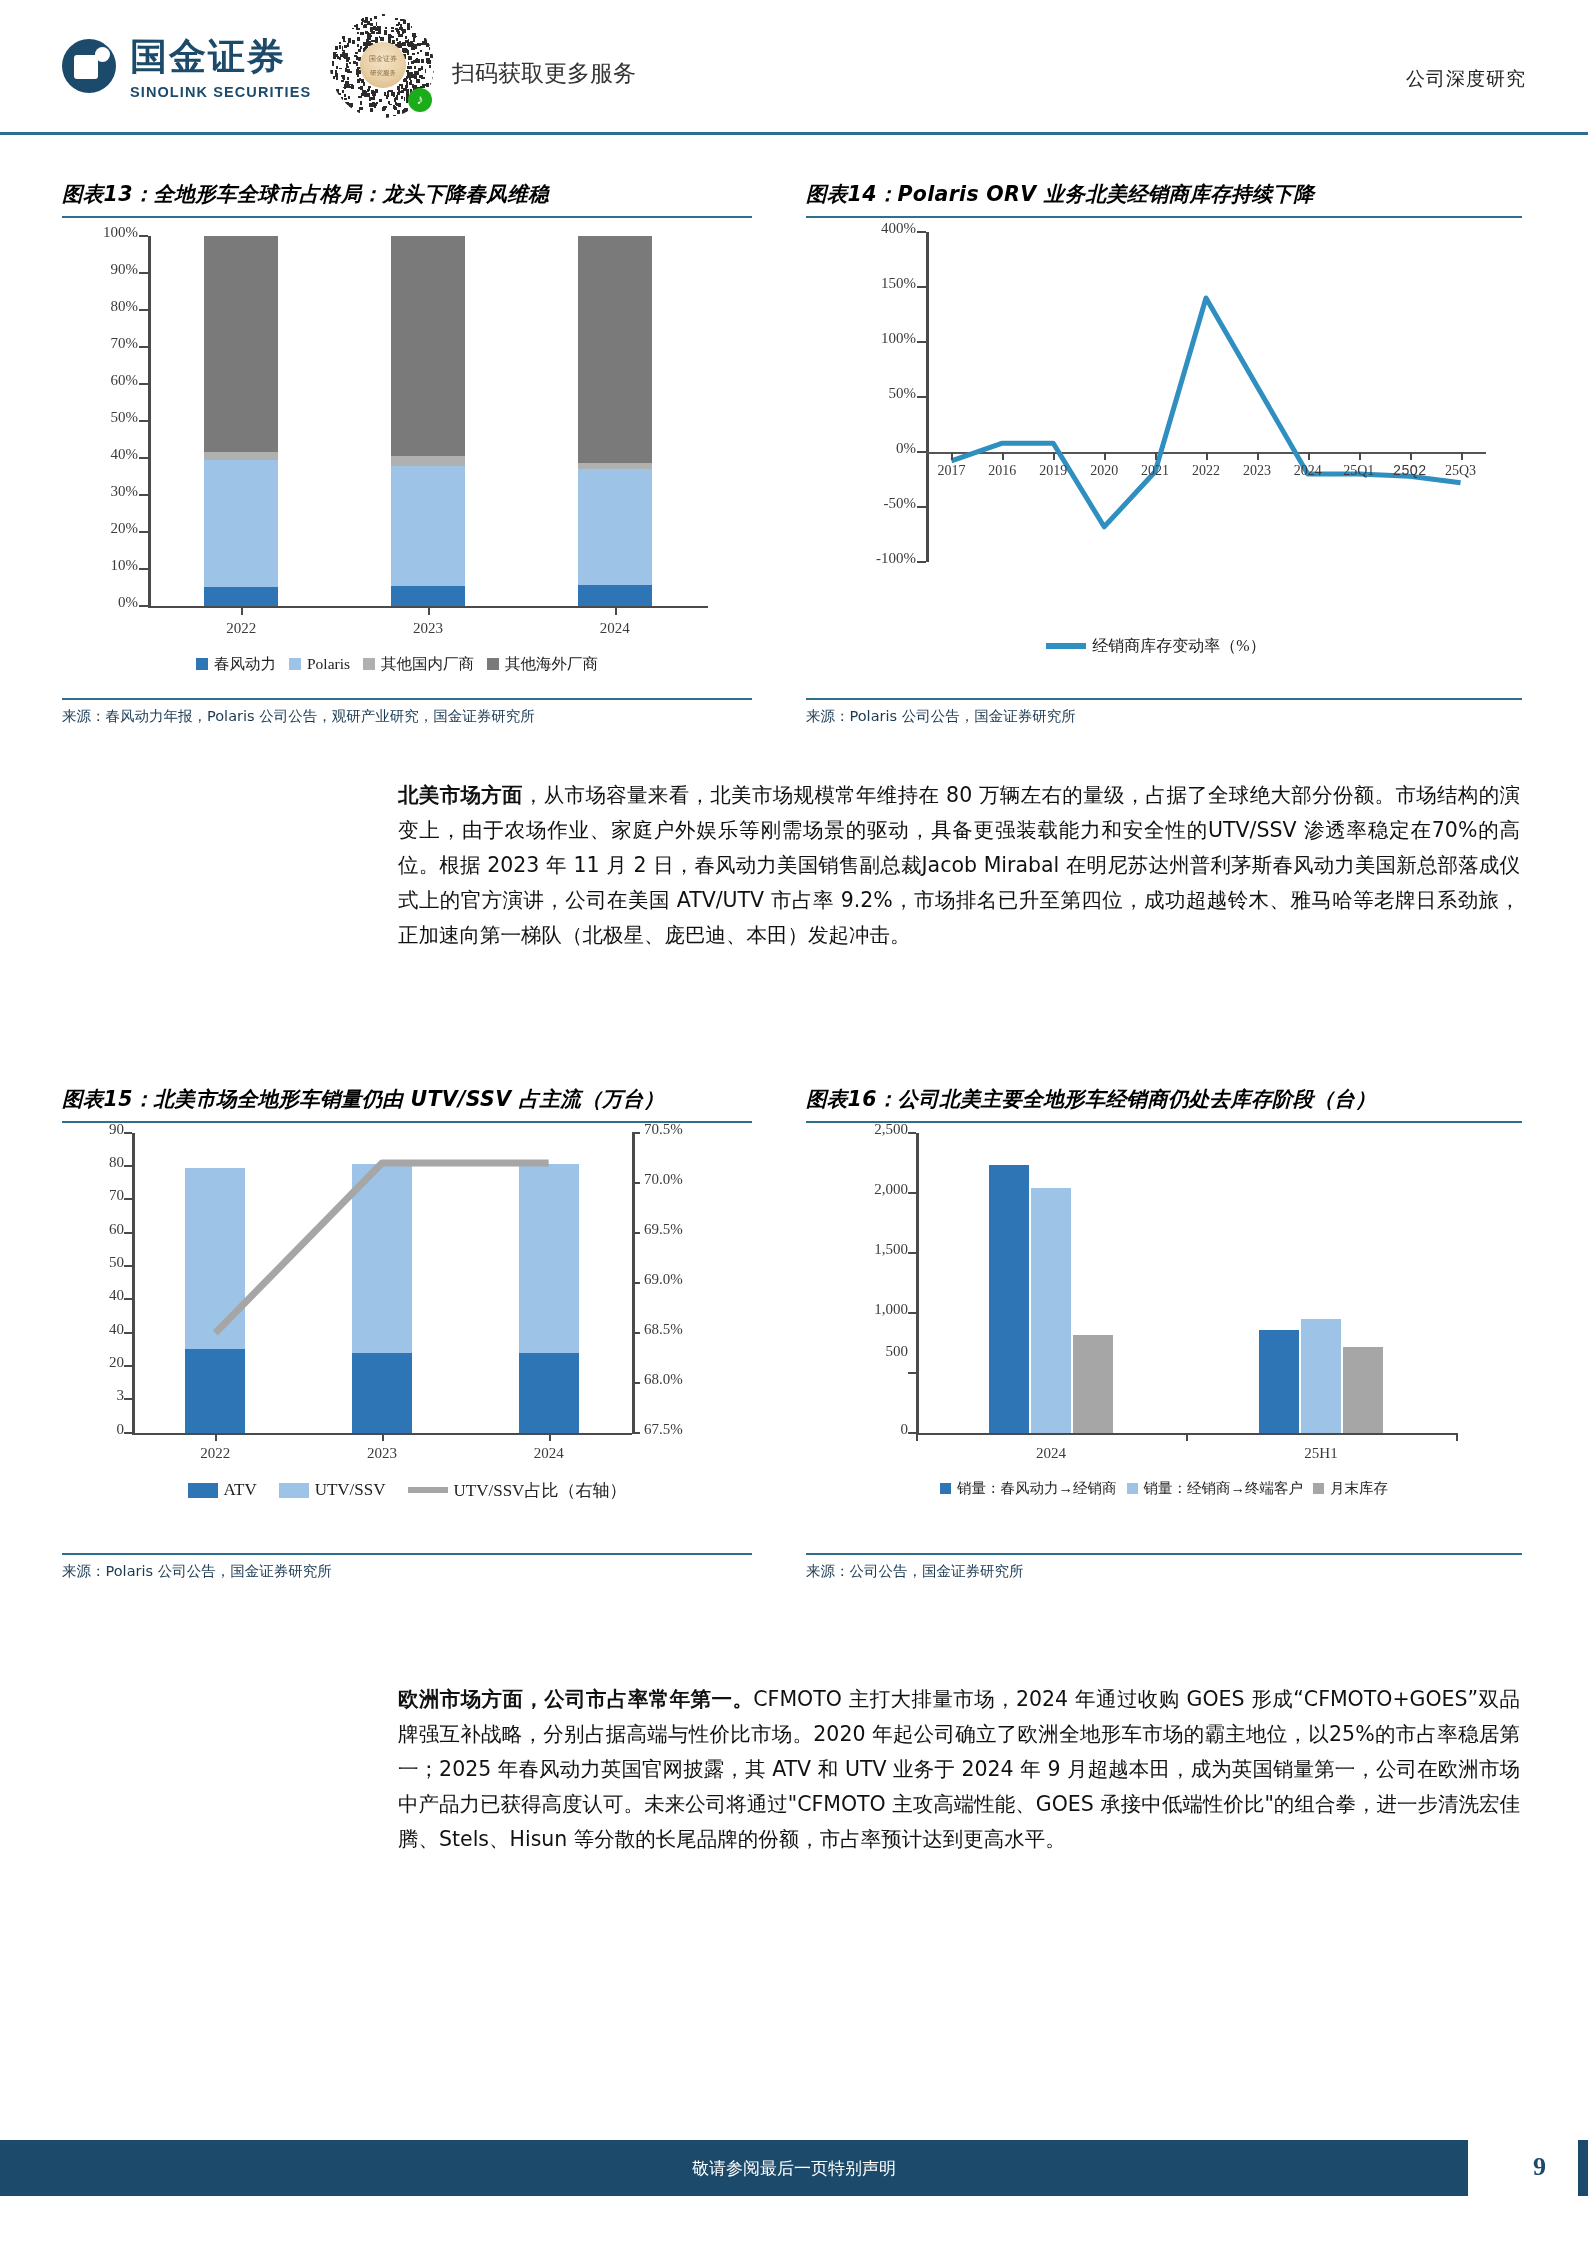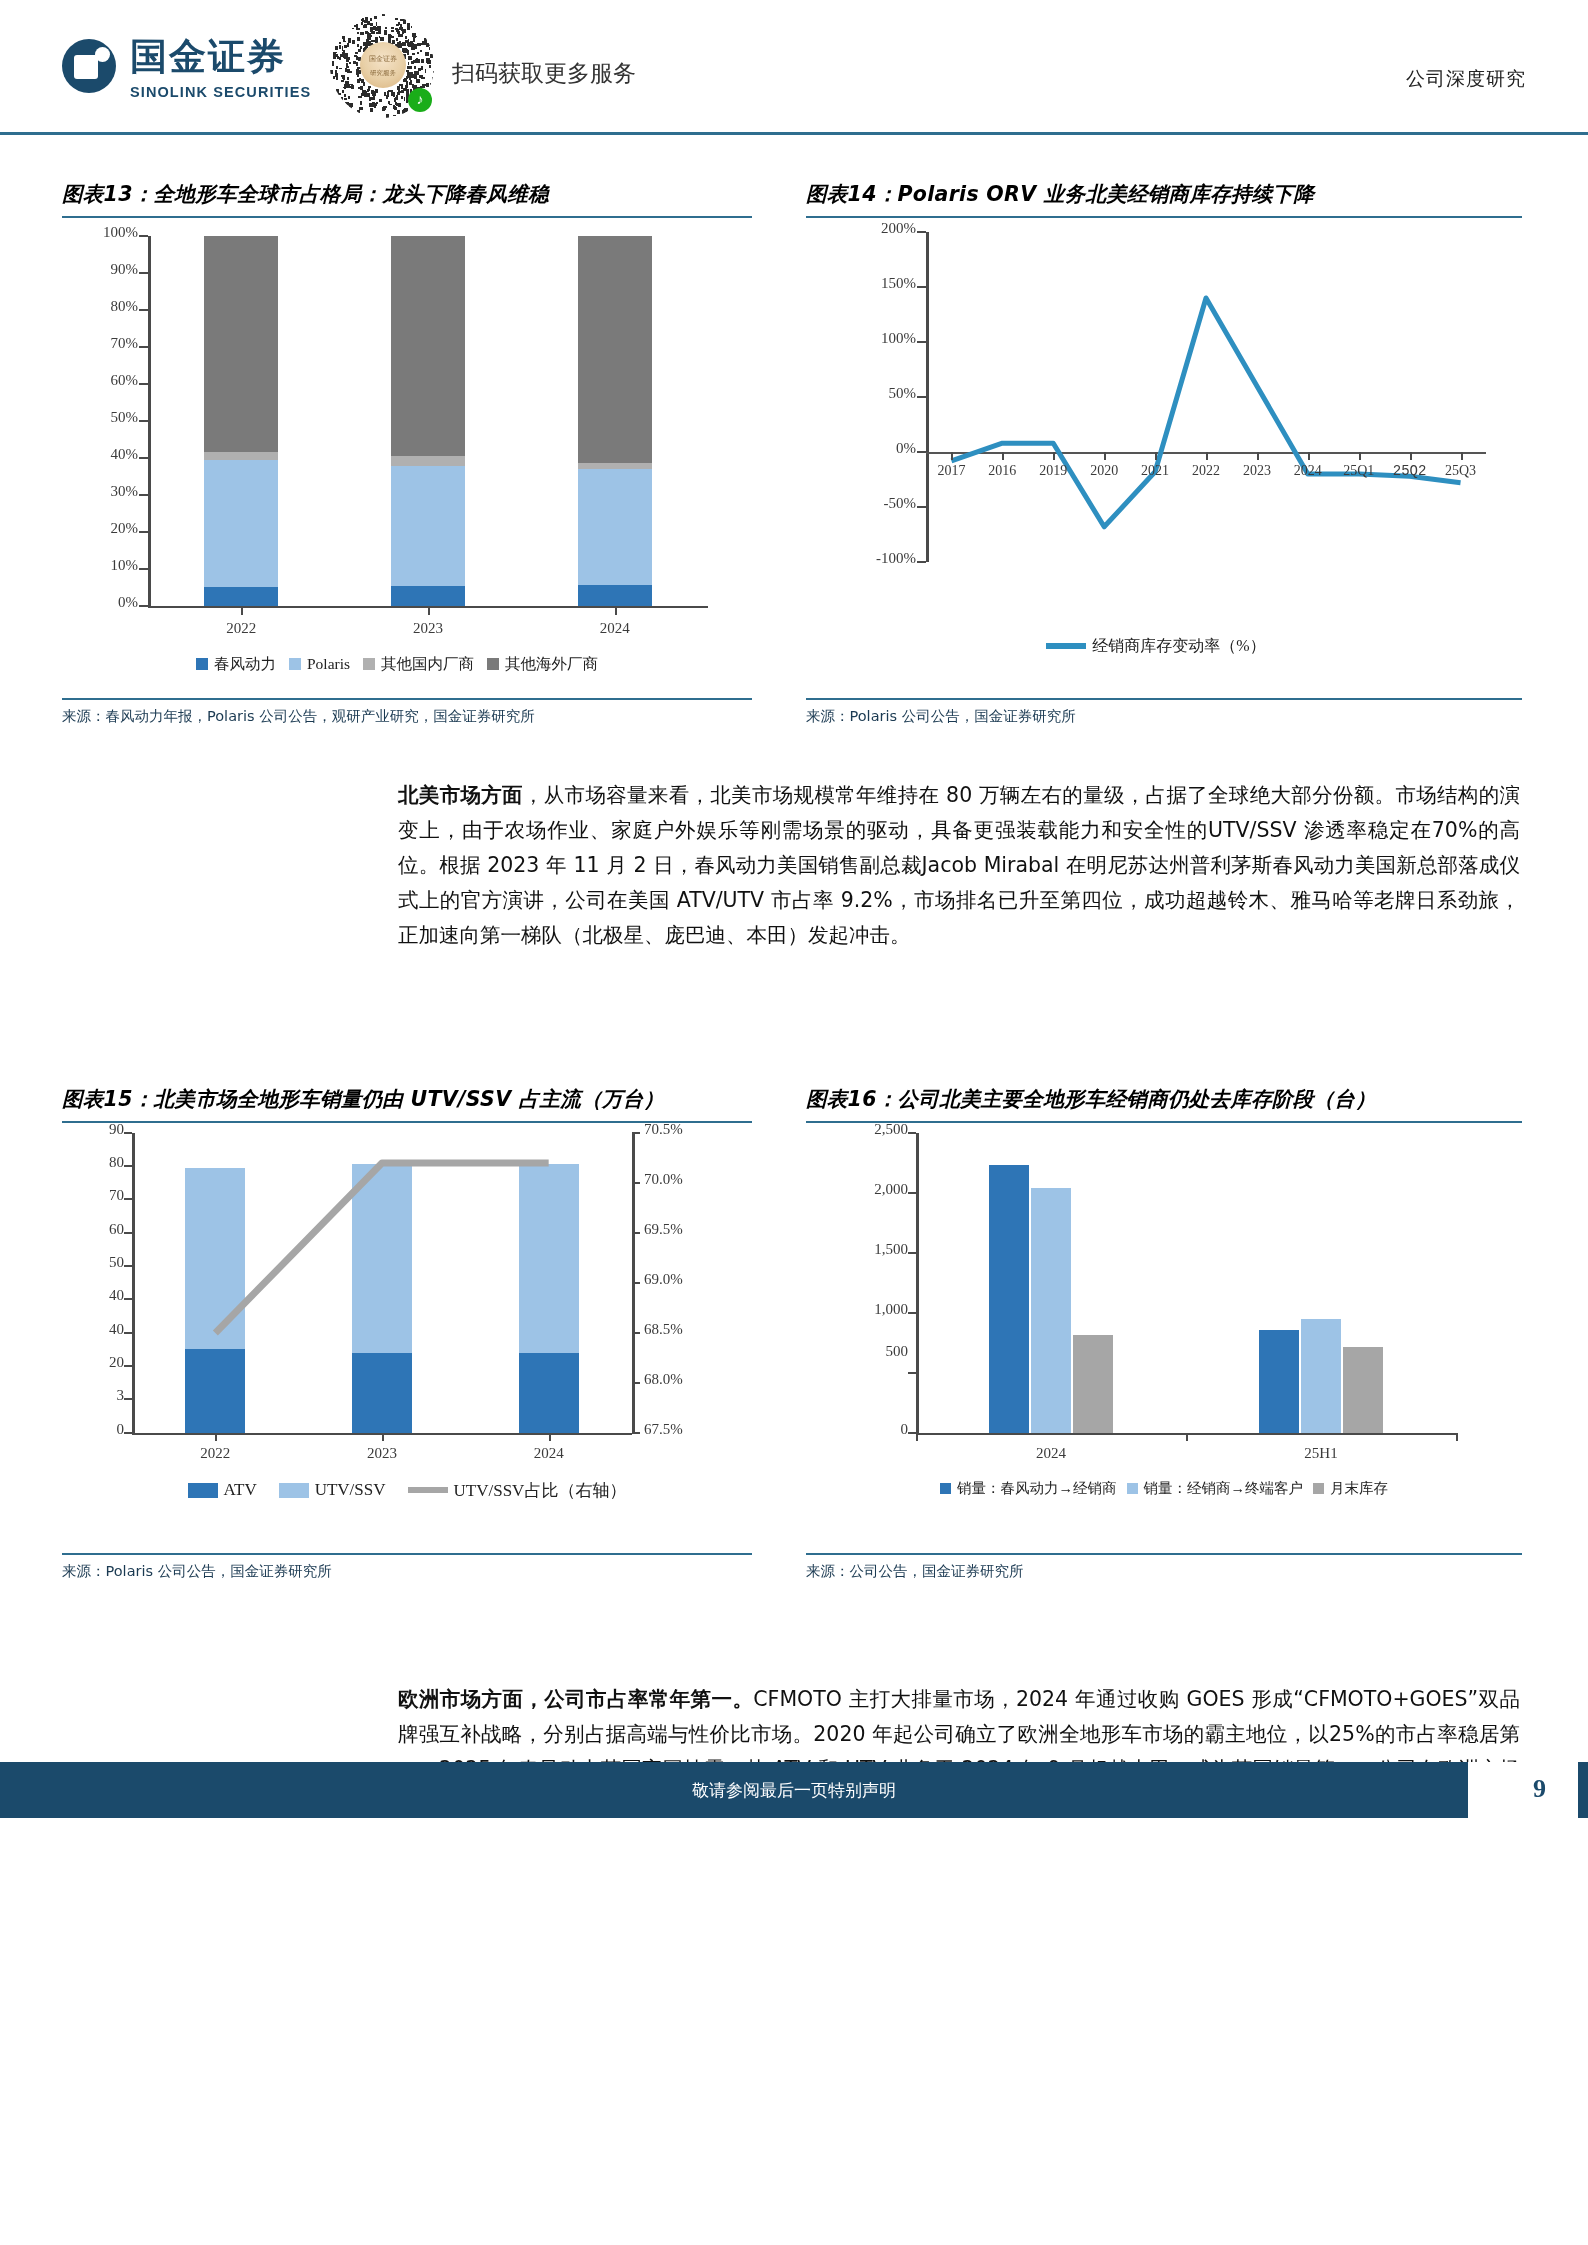--- a/index.html
+++ b/index.html
@@ -2,21 +2,21 @@
 <html><head>
 <meta charset="utf-8">
 <style>
   * { box-sizing: border-box; margin: 0; padding: 0; }
   html, body {
     width: 1588px; height: 2245px;
     background: #ffffff;
     font-family: "Liberation Serif", "DejaVu Serif", serif;
     color: #000;
   }
-  .page { position: relative; width: 1588px; height: 1818px; overflow: hidden; }
+  .page { position: relative; width: 1588px; height: 2196px; overflow: hidden; }
 
   
   .header { position: absolute; left: 0; top: 0; width: 1588px; height: 140px; }
   .logo-wrap { position: absolute; left: 62px; top: 32px; display: flex; align-items: center; gap: 14px; }
   .logo-mark { width: 54px; height: 54px; position: relative; }
   .logo-mark .circ { position: absolute; left:0; top:0; width: 54px; height: 54px; border-radius: 50%; background: #1b4a6b; }
   .logo-mark .sq { position: absolute; left: 12px; top: 16px; width: 24px; height: 24px; background: #fff; border-radius: 3px; }
   .logo-mark .dot { position: absolute; left: 33px; top: 8px; width: 15px; height: 15px; background:#fff; border-radius:50%; }
   .logo-text { display:flex; flex-direction: column; }
   .logo-cn { font-size: 37px; font-weight: 700; color: #1b4a6b; letter-spacing: 2px; font-family:"DejaVu Sans","Liberation Sans",sans-serif; }
@@ -574,21 +574,21 @@
         <div class="axlabel r" style="left: 8px; top: 277px; width: 102px;">-50%</div>
         <div class="tick" style="left: 111px; top: 233px; width: 9px; height: 2px;"></div>
         <div class="axlabel r" style="left: 8px; top: 222px; width: 102px;">0%</div>
         <div class="tick" style="left: 111px; top: 178px; width: 9px; height: 2px;"></div>
         <div class="axlabel r" style="left: 8px; top: 167px; width: 102px;">50%</div>
         <div class="tick" style="left: 111px; top: 123px; width: 9px; height: 2px;"></div>
         <div class="axlabel r" style="left: 8px; top: 112px; width: 102px;">100%</div>
         <div class="tick" style="left: 111px; top: 68px; width: 9px; height: 2px;"></div>
         <div class="axlabel r" style="left: 8px; top: 57px; width: 102px;">150%</div>
         <div class="tick" style="left: 111px; top: 13px; width: 9px; height: 2px;"></div>
-        <div class="axlabel r" style="left: 8px; top: 2px; width: 102px;">200%</div>
+        <div class="axlabel r" style="left: 8px; top: 2px; width: 102px;">400%</div>
         <svg width="690" height="354" style="position: absolute; left: 0px; top: 0px;">
           <polyline points="145.45454545454544,242.8 196.36363636363637,225.2 247.27272727272725,225.2 298.1818181818182,308.8 349.09090909090907,253.8 400,80 450.9090909090909,168 501.8181818181818,256 552.7272727272727,256 603.6363636363636,258.2 654.5454545454545,264.8" fill="none" stroke="#2e8fc0" stroke-width="5" stroke-linejoin="round"></polyline>
         </svg>
         <div class="tick" style="left: 145.455px; top: 234px; width: 2px; height: 8px;"></div>
         <div class="axlabel" style="left: 115.455px; top: 245px; width: 60px; text-align: center; font-size: 14px;">2017</div>
         <div class="tick" style="left: 196.364px; top: 234px; width: 2px; height: 8px;"></div>
         <div class="axlabel" style="left: 166.364px; top: 245px; width: 60px; text-align: center; font-size: 14px;">2016</div>
         <div class="tick" style="left: 247.273px; top: 234px; width: 2px; height: 8px;"></div>
         <div class="axlabel" style="left: 217.273px; top: 245px; width: 60px; text-align: center; font-size: 14px;">2019</div>
         <div class="tick" style="left: 298.182px; top: 234px; width: 2px; height: 8px;"></div>

